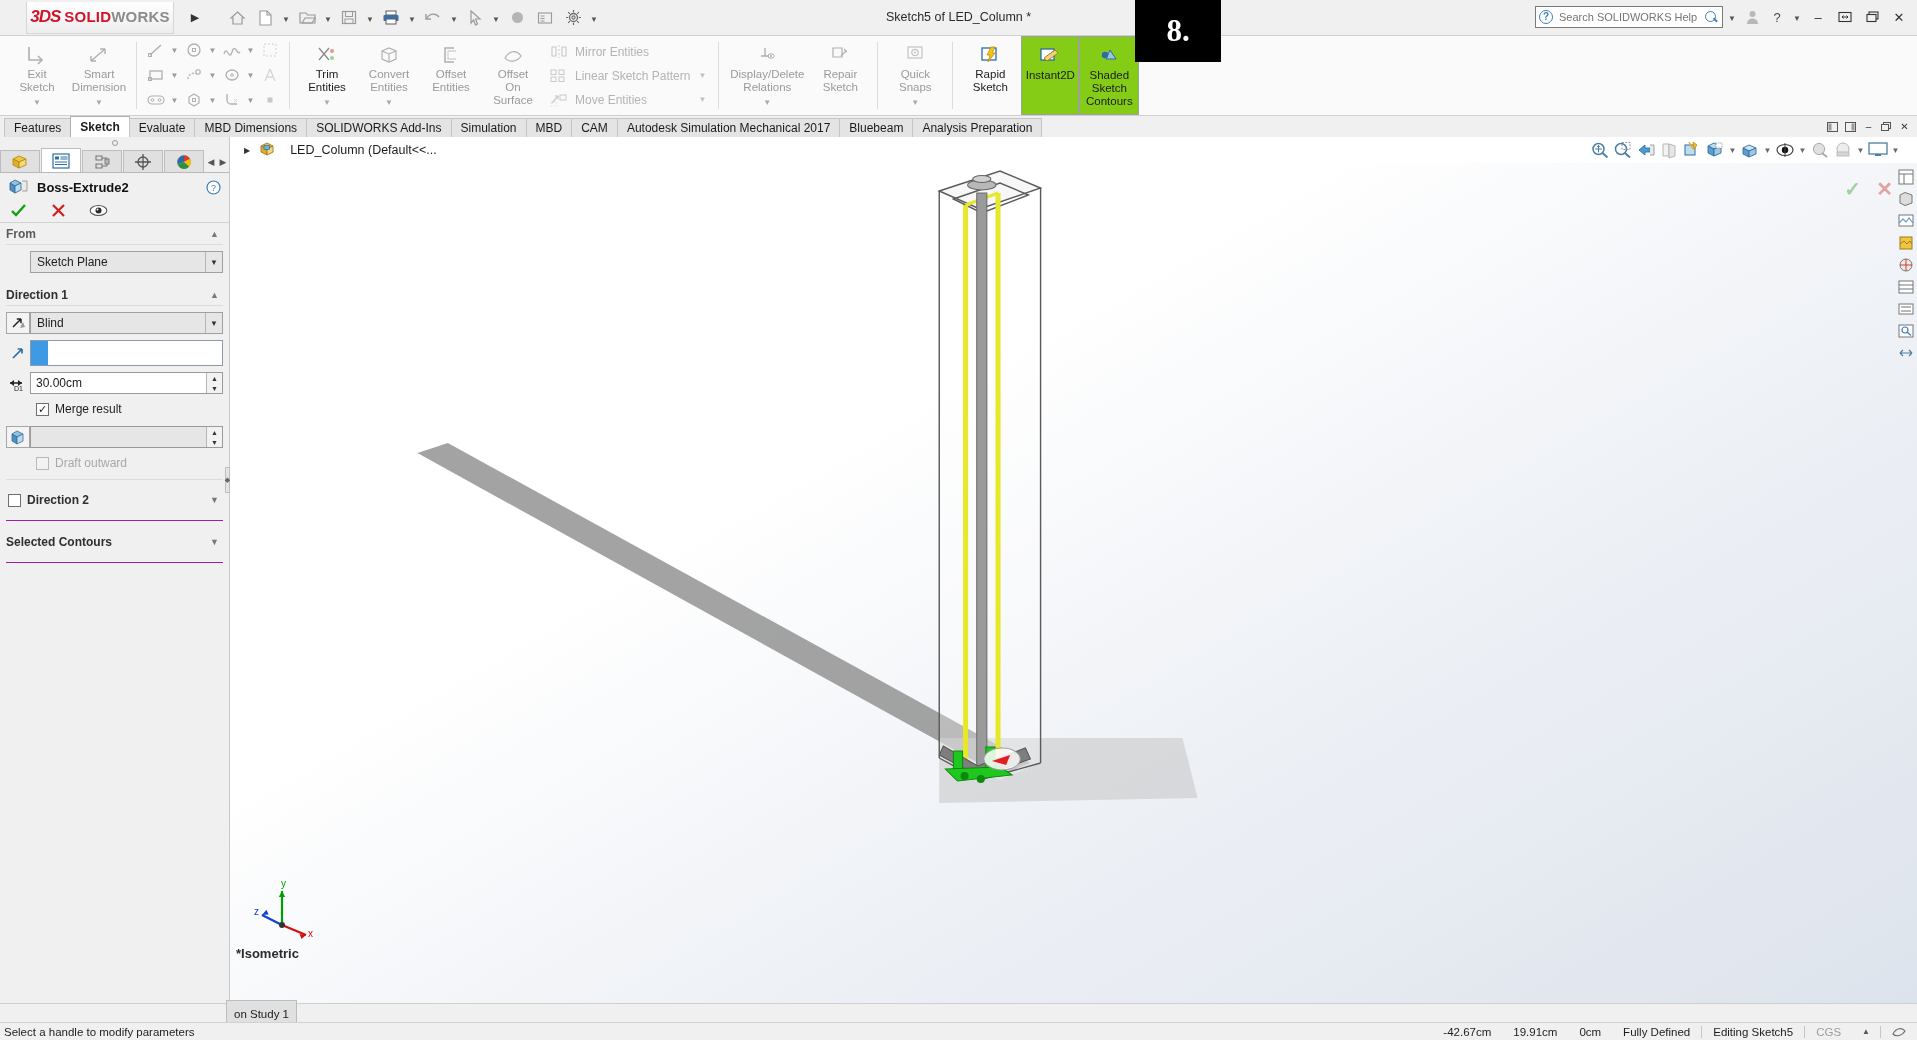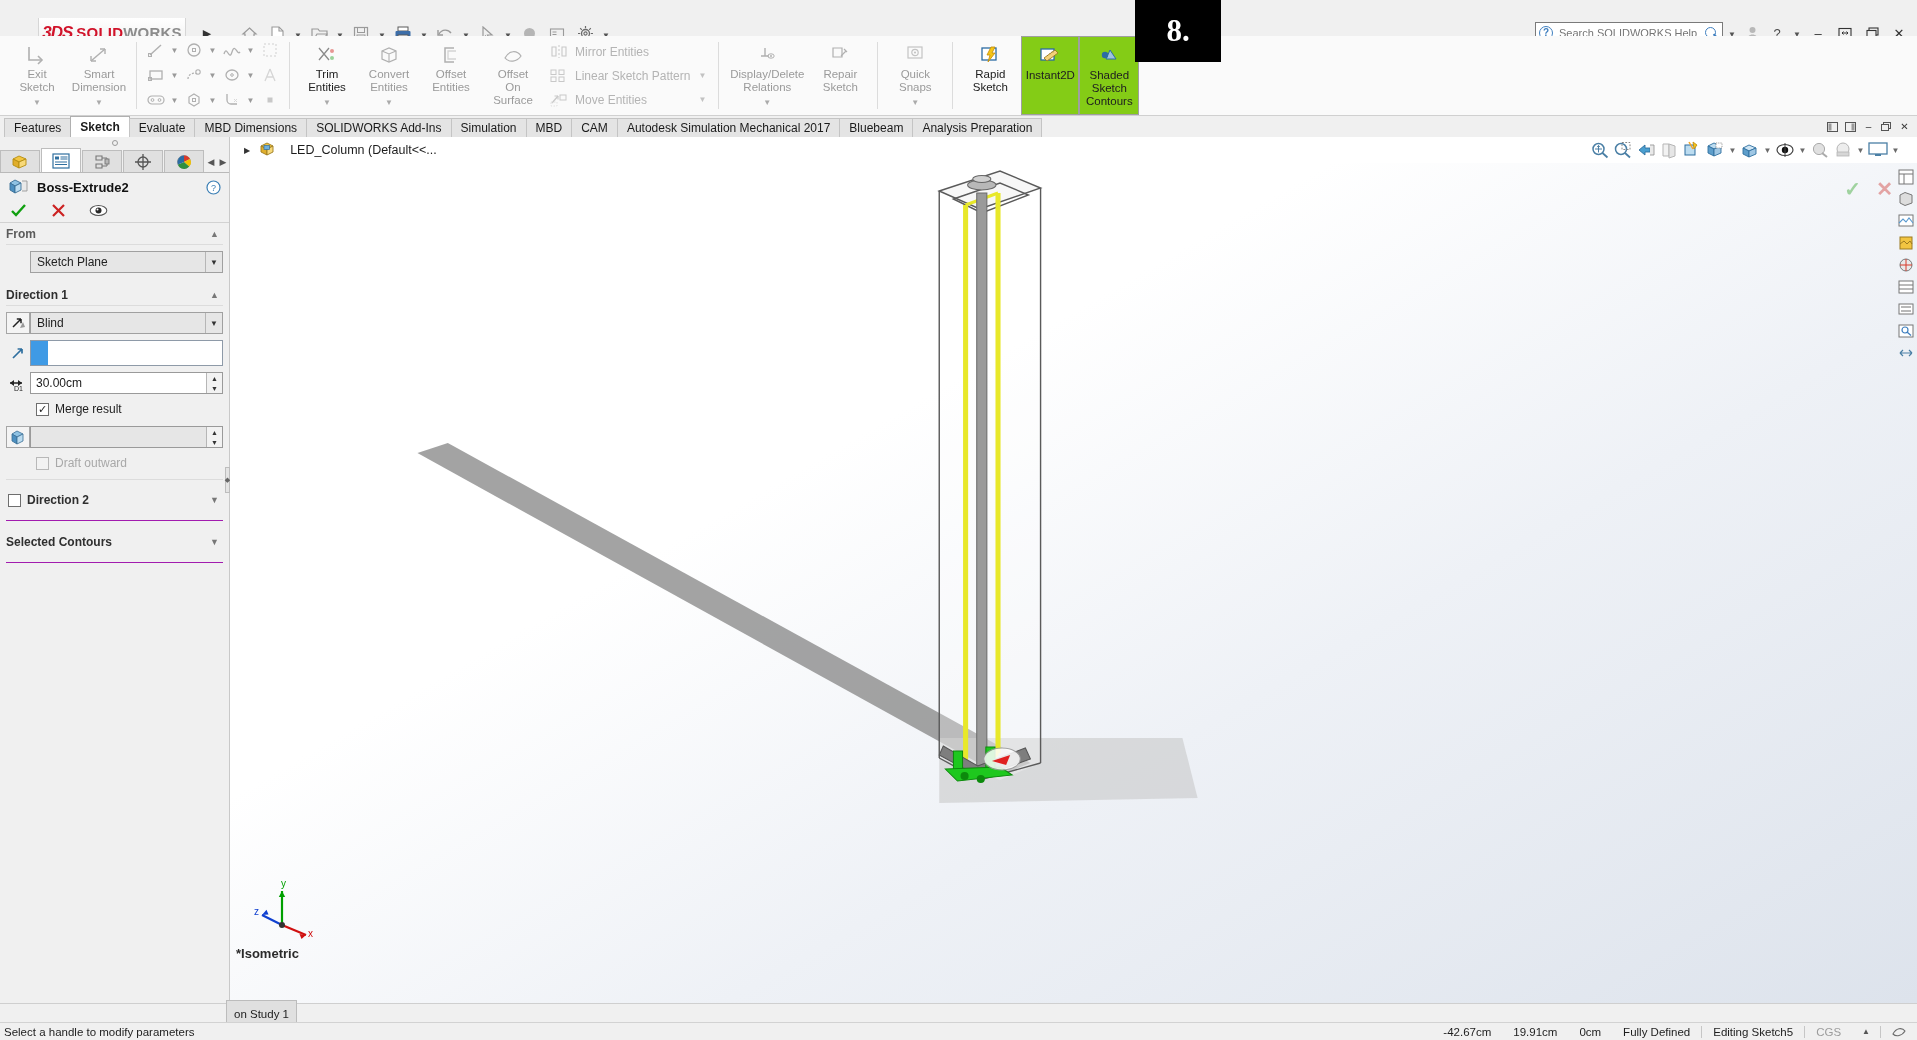--- a/index.html
+++ b/index.html
@@ -9,23 +9,23 @@
     overflow: hidden;
     font-family: "Liberation Sans", sans-serif;
     font-size: 12px;
     color: #1a1a1a;
     background: #f0f0f0;
   }
   #app { position: relative; width: 1917px; height: 1040px; background: #f0f0f0; }
 
   
   .titlebar {
-    position: absolute; left: 0; top: 16px; width: 1917px; height: 36px;
+    position: absolute; left: 0; top: 0; width: 1917px; height: 36px;
     background: #f0f0f0; border-bottom: 1px solid #cfcfcf;
-    display: flex; align-items: center; padding-left: 12px;
+    display: flex; align-items: center;
   }
   .sw-logo-box {
     margin-left: 26px; height: 32px; width: 148px;
     background: linear-gradient(#ffffff, #ededed);
     border: 1px solid #d6d6d6; border-top: none;
     display: flex; align-items: center; justify-content: center;
   }
   .sw-logo { display: flex; align-items: baseline; }
   .sw-3ds { color: #d1132a; font-weight: bold; font-size: 17px; font-style: italic; letter-spacing: -1px; }
   .sw-solid { color: #d1132a; font-weight: bold; font-size: 15px; letter-spacing: .2px; margin-left: 4px; }
@@ -339,20 +339,21 @@
       <div class="qat-btn">
         <svg width="17" height="17" viewBox="0 0 17 17">
             <circle cx="8.5" cy="8.5" r="4" fill="none" stroke="#6a6a6a" stroke-width="1.3"></circle>
             <circle cx="8.5" cy="8.5" r="1.6" fill="none" stroke="#6a6a6a" stroke-width="1.1"></circle>
             <path d="M8.5 1v2.2M8.5 13.8V16M1 8.5h2.2M13.8 8.5H16M3.2 3.2l1.6 1.6M12.2 12.2l1.6 1.6M13.8 3.2l-1.6 1.6M4.8 12.2l-1.6 1.6" stroke="#6a6a6a" stroke-width="1.2"></path>
           </svg>
       </div>
       <div class="qat-caret">▼</div>
     </div>
 
+    <div class="doc-title">Sketch5 of LED_Column *</div>
 
     <div class="title-right">
       <div class="searchbox">
         <div class="q-ico">?</div>
         <input placeholder="Search SOLIDWORKS Help" style="">
         <div class="mag"></div>
       </div>
       <div class="qat-caret">▼</div>
       <div class="tr-btn">
         <svg width="13" height="15" viewBox="0 0 13 15">

